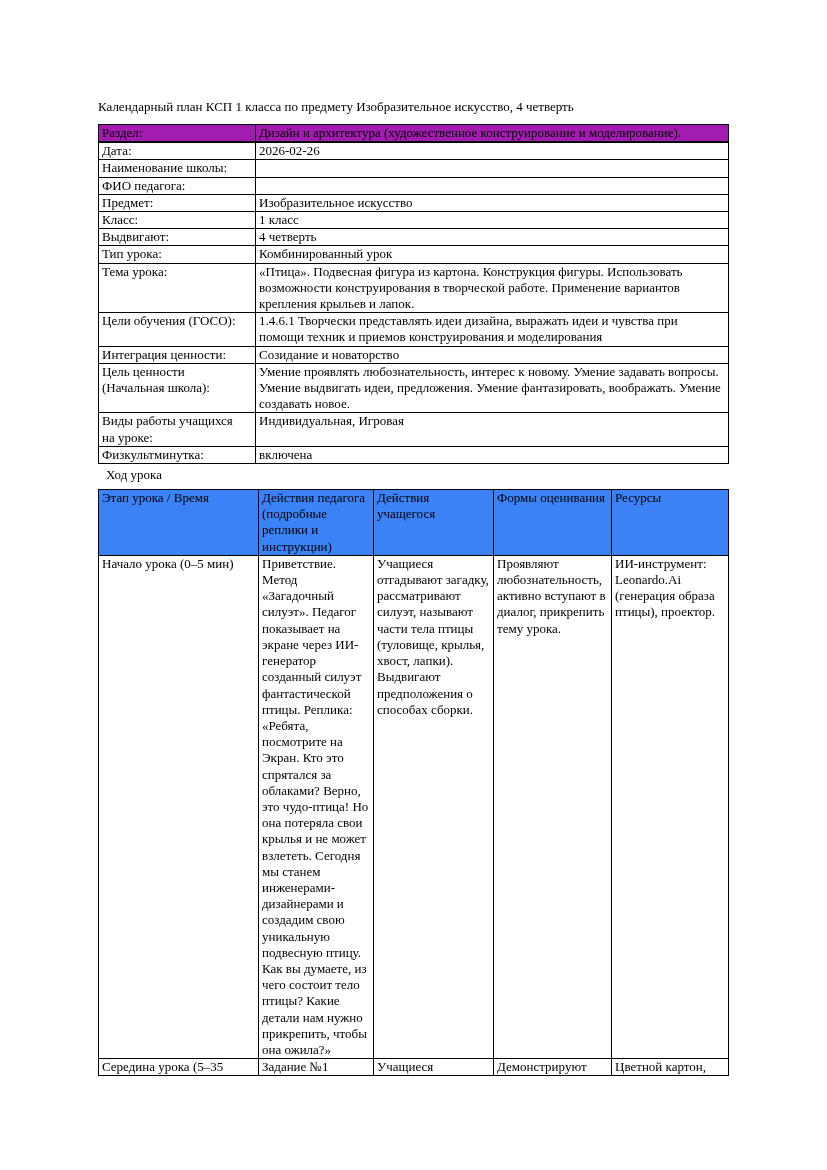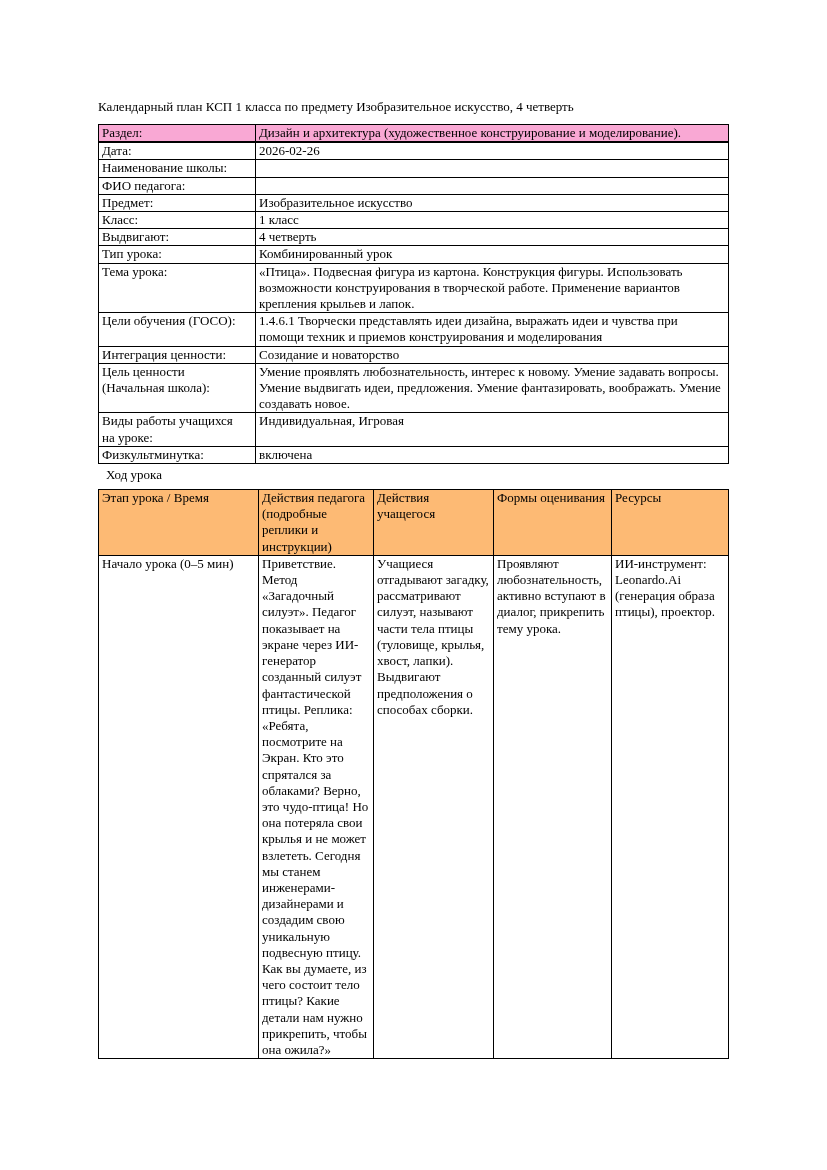--- a/index.html
+++ b/index.html
@@ -43,41 +43,41 @@
     font-weight: normal;
     padding: 0 3px;
     word-wrap: break-word;
     overflow-wrap: break-word;
   }
 
   .info-table .c-label { width: 157px; }
   .info-table .c-value { width: 473px; }
 
   .info-table tr.first-row td {
-    background: #f9a8d4;
+    background: #a21caf;
     border-bottom-width: 2px;
   }
 
   .label-cell { white-space: pre-line; }
 
   .section-heading {
     font-size: 13px;
     line-height: 16px;
     margin: 3px 0 6px 8px;
     font-weight: normal;
   }
 
   .lesson-table .c1 { width: 160px; }
   .lesson-table .c2 { width: 115px; }
   .lesson-table .c3 { width: 120px; }
   .lesson-table .c4 { width: 118px; }
   .lesson-table .c5 { width: 117px; }
 
   .lesson-table thead th {
-    background: #fdba74;
+    background: #3b82f6;
   }
 </style>
 </head>
 <body>
 
 <div class="page">
 
   <p class="doc-title">Календарный план КСП 1 класса по предмету Изобразительное искусство, 4 четверть</p>
 
   <table class="info-table">
@@ -167,16 +167,23 @@
       </tr>
     </thead>
     <tbody>
       <tr>
         <td>Начало урока (0–5 мин)</td>
         <td>Приветствие. Метод «Загадочный силуэт». Педагог показывает на экране через ИИ-генератор созданный силуэт фантастической птицы. Реплика: «Ребята, посмотрите на Экран. Кто это спрятался за облаками? Верно, это чудо-птица! Но она потеряла свои крылья и не может взлететь. Сегодня мы станем инженерами-дизайнерами и создадим свою уникальную подвесную птицу. Как вы думаете, из чего состоит тело птицы? Какие детали нам нужно прикрепить, чтобы она ожила?»</td>
         <td>Учащиеся отгадывают загадку, рассматривают силуэт, называют части тела птицы (туловище, крылья, хвост, лапки). Выдвигают предположения о способах сборки.</td>
         <td>Проявляют любознательность, активно вступают в диалог, прикрепить тему урока.</td>
         <td>ИИ-инструмент: Leonardo.Ai (генерация образа птицы), проектор.</td>
       </tr>
+      <tr>
+        <td>Середина урока (5–35</td>
+        <td>Задание №1</td>
+        <td>Учащиеся</td>
+        <td>Демонстрируют</td>
+        <td>Цветной картон,</td>
+      </tr>
     </tbody>
   </table>
 
 </div>
 
 </body></html>

